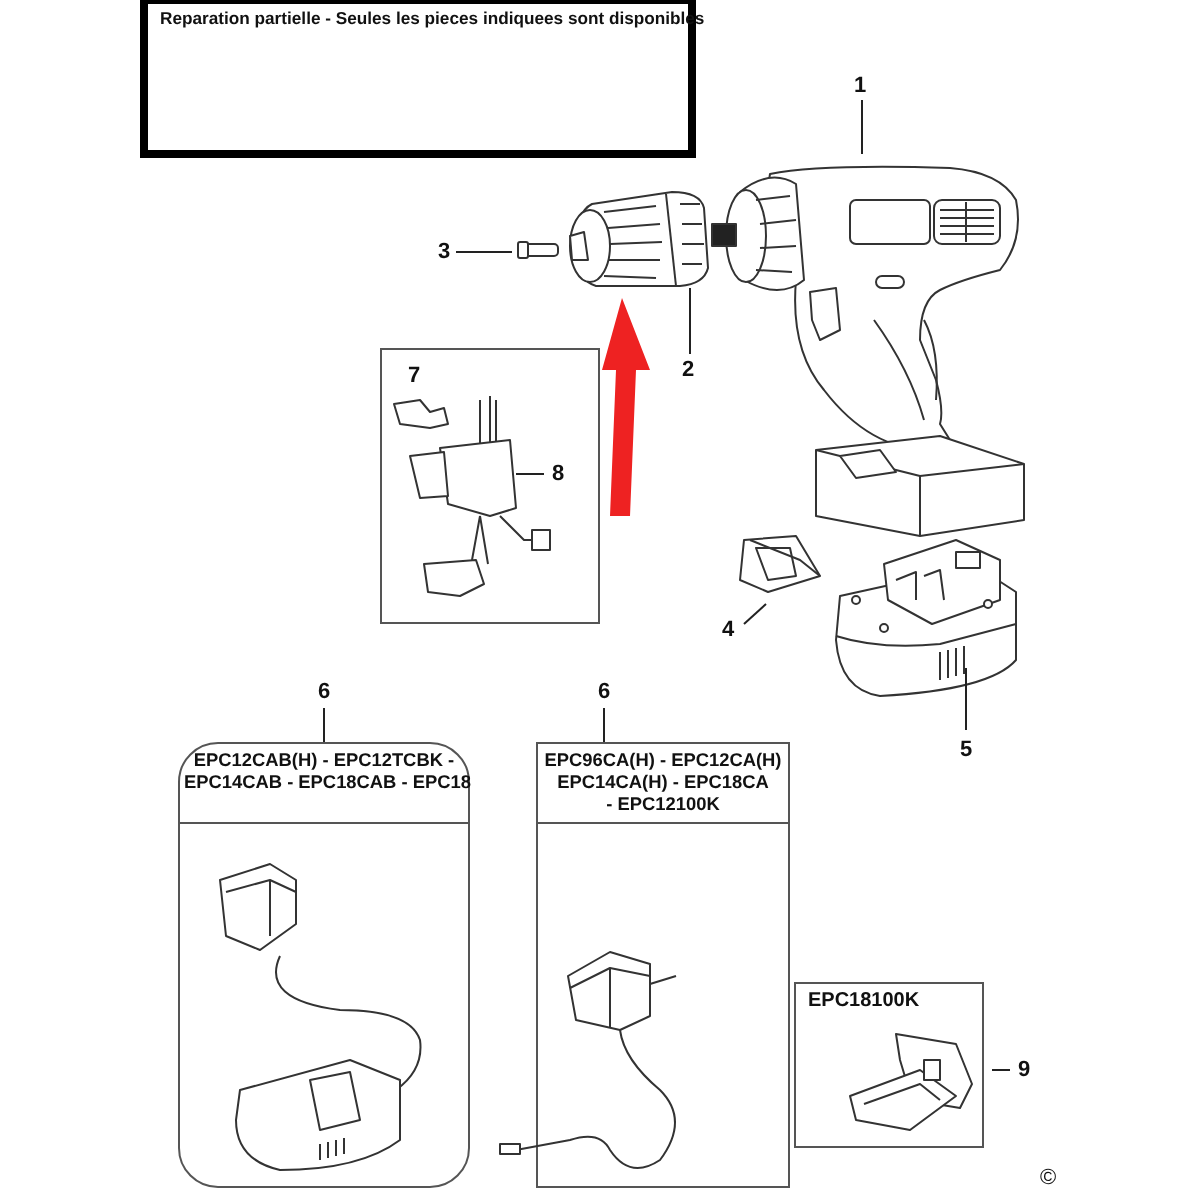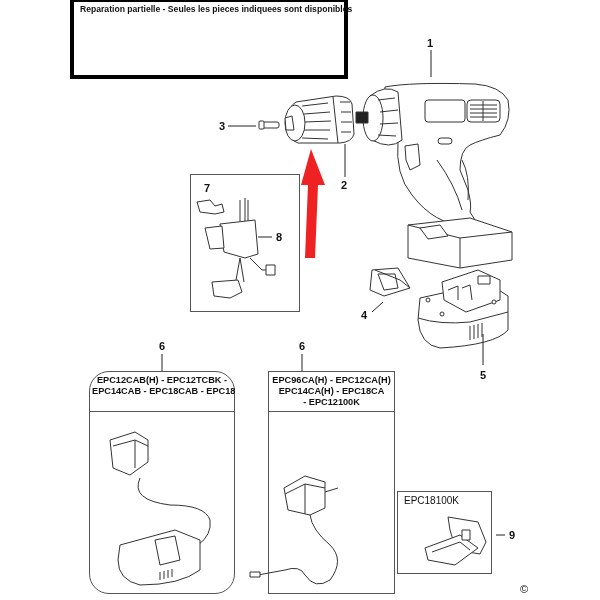--- a/index.html
+++ b/index.html
@@ -8,21 +8,21 @@
   .notice { position: absolute; left: 70px; top: -2px; width: 264px; height: 70px;
             border: 4px solid #000; background: #fff; padding: 3px 0 0 6px; box-sizing: content-box; }
   .notice .line { font-size: 8.6px; font-weight: bold; line-height: 8.4px; white-space: nowrap; }
   .notice .line.indent { padding-left: 8px; }
   svg.art { position: absolute; left: 0; top: 0; width: 600px; height: 600px; }
   .callout { position: absolute; font-size: 11px; font-weight: bold; line-height: 11px; }
   .modelbox { position: absolute; border: 1.5px solid #555; background: #fff; box-sizing: border-box; }
   .modelhead { border-bottom: 1.5px solid #555; text-align: center; font-size: 9.2px;
                font-weight: bold; line-height: 11px; padding: 3px 2px 3px; }
   .modelhead div { white-space: nowrap; }
-  .boxlabel { position: absolute; font-size: 10px; font-weight: normal; }
+  .boxlabel { position: absolute; font-size: 10px; font-weight: bold; }
   .copyright { position: absolute; left: 520px; top: 583px; font-size: 11px; }
 </style>
 </head>
 <body>
 
 <div class="notice">
   <div class="line">Reparation partielle - Seules les pieces indiquees sont disponibles</div>
 </div>
 
 <div class="modelbox" style="left:89px; top:371px; width:146px; height:223px;border-radius:20px;">

